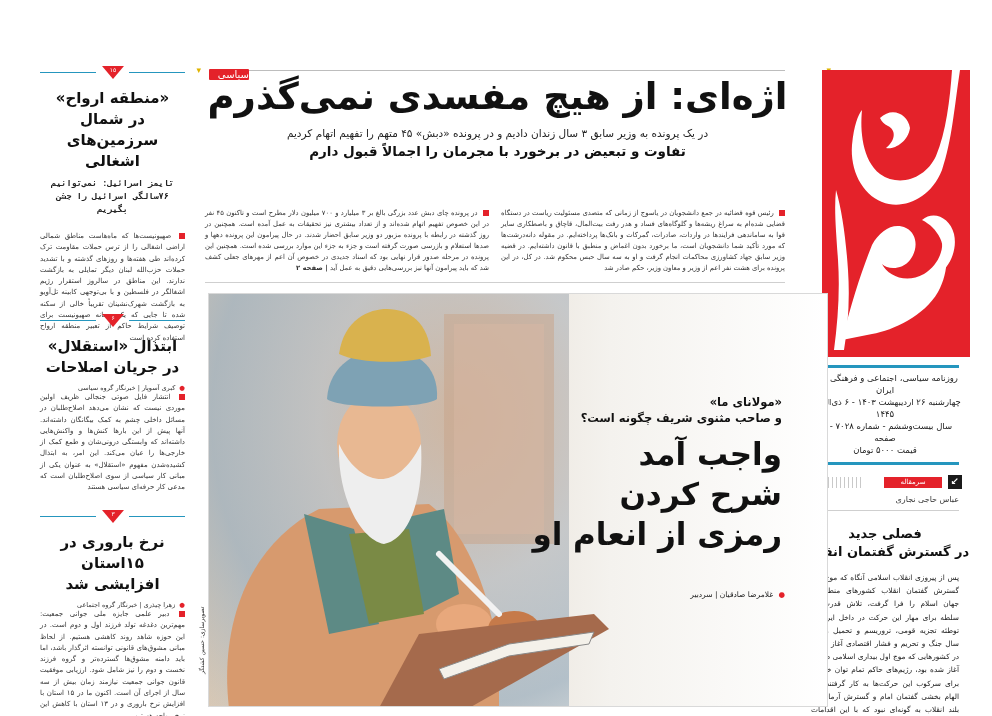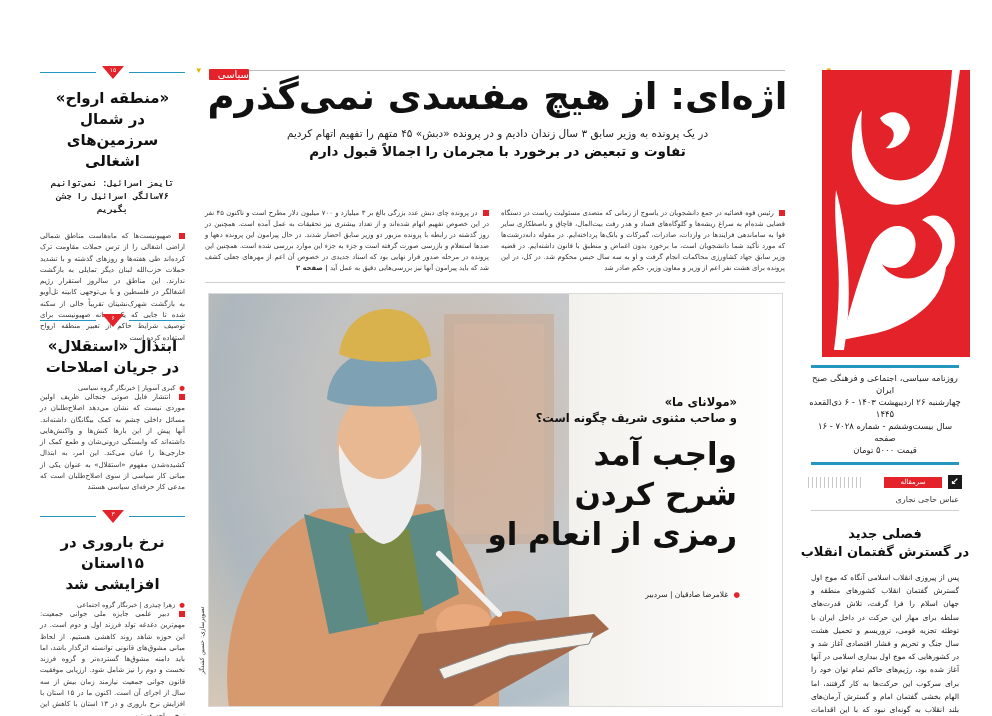--- a/index.html
+++ b/index.html
@@ -30,21 +30,21 @@
     .lead { position: absolute; left: 205px; top: 72px; width: 585px; text-align: center; }
     .lead-headline { font-size: 37px; font-weight: 900; line-height: 50px; letter-spacing: -0.5px; color: #111; font-family: "DejaVu Sans", sans-serif; }
     .lead-kicker { font-size: 10.5px; line-height: 16px; margin-top: 3px; color: #222; }
     .lead-sub { font-size: 13.5px; font-weight: bold; line-height: 20px; color: #111; }
     .lead-cols { position: absolute; left: 205px; top: 208px; width: 580px; display: flex; flex-direction: row; gap: 12px; }
     .lead-col { flex: 1; font-size: 6.8px; line-height: 11px; text-align: justify; color: #333; }
     .red-sq { display: inline-block; width: 6px; height: 6px; background: #e4222a; margin-left: 3px; vertical-align: middle; }
     .lead-rule { position: absolute; left: 205px; top: 282px; width: 580px; height: 1px; background: #cfcfcf; }
 
     
-    .feature { position: absolute; left: 208px; top: 293px; width: 575px; height: 414px; border: 1px solid #d9d9d9; overflow: hidden;
+    .feature { position: absolute; left: 208px; top: 293px; width: 620px; height: 414px; border: 1px solid #d9d9d9; overflow: hidden;
       background: linear-gradient(90deg, #d8c8b5 0%, #e9e3da 45%, #f4f2ee 65%, #ffffff 100%); }
     .feature-bg-arch { position: absolute; left: 0; top: 0; width: 360px; height: 414px;
       background: radial-gradient(ellipse at 70% 30%, #c7a991 0%, #b8bcc0 40%, #9fb1bf 70%, transparent 100%); opacity: 0.75; }
     .feature-art { position: absolute; left: 0; top: 0; width: 575px; height: 414px; }
     .feature-text { position: absolute; right: 45px; top: 100px; text-align: right; }
     .feature-kicker { font-size: 11.5px; font-weight: bold; line-height: 16px; color: #111; }
     .feature-headline { font-size: 31px; font-weight: 900; line-height: 40px; color: #111; margin-top: 8px; }
     .feature-byline { position: absolute; right: 42px; top: 296px; font-size: 7.5px; color: #222; }
     .feature-byline .dot { color: #e4222a; margin-left: 3px; }
     .art-credit { position: absolute; left: 198px; top: 575px; width: 10px; height: 130px; writing-mode: vertical-rl; transform: rotate(180deg); font-size: 6px; color: #333; text-align: center; }

